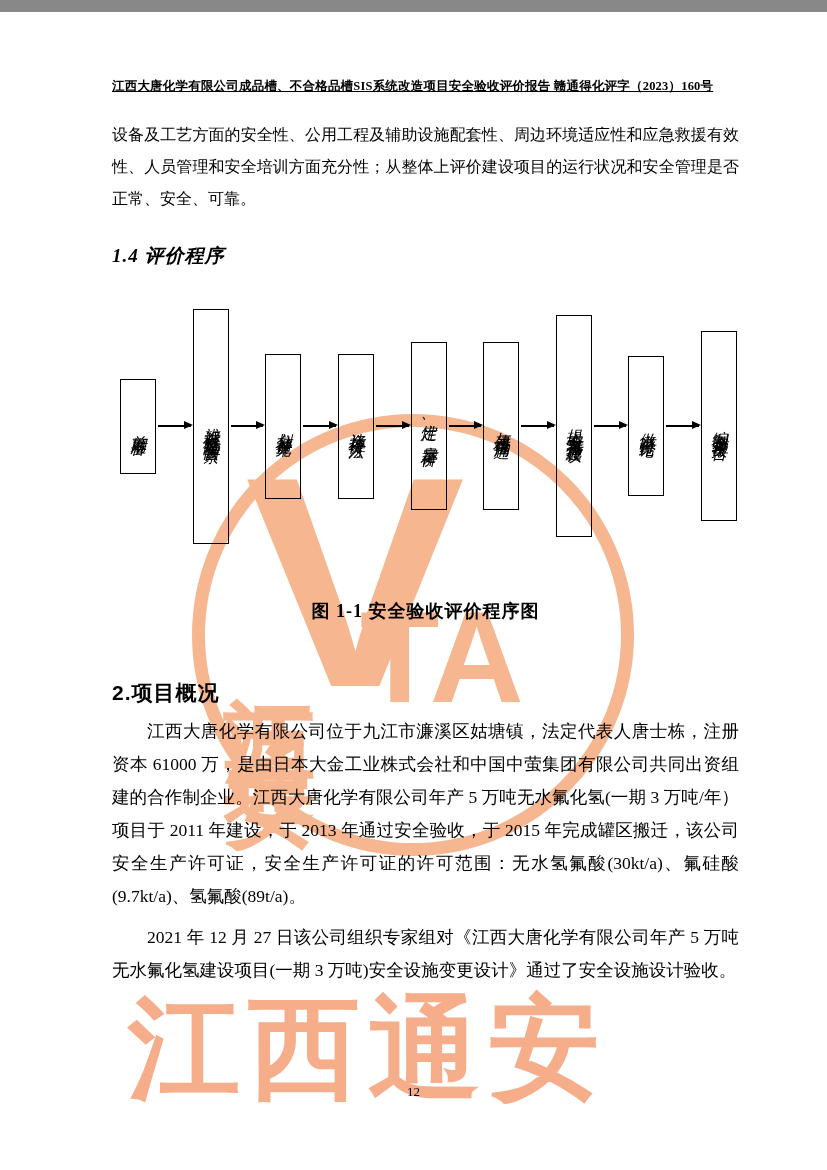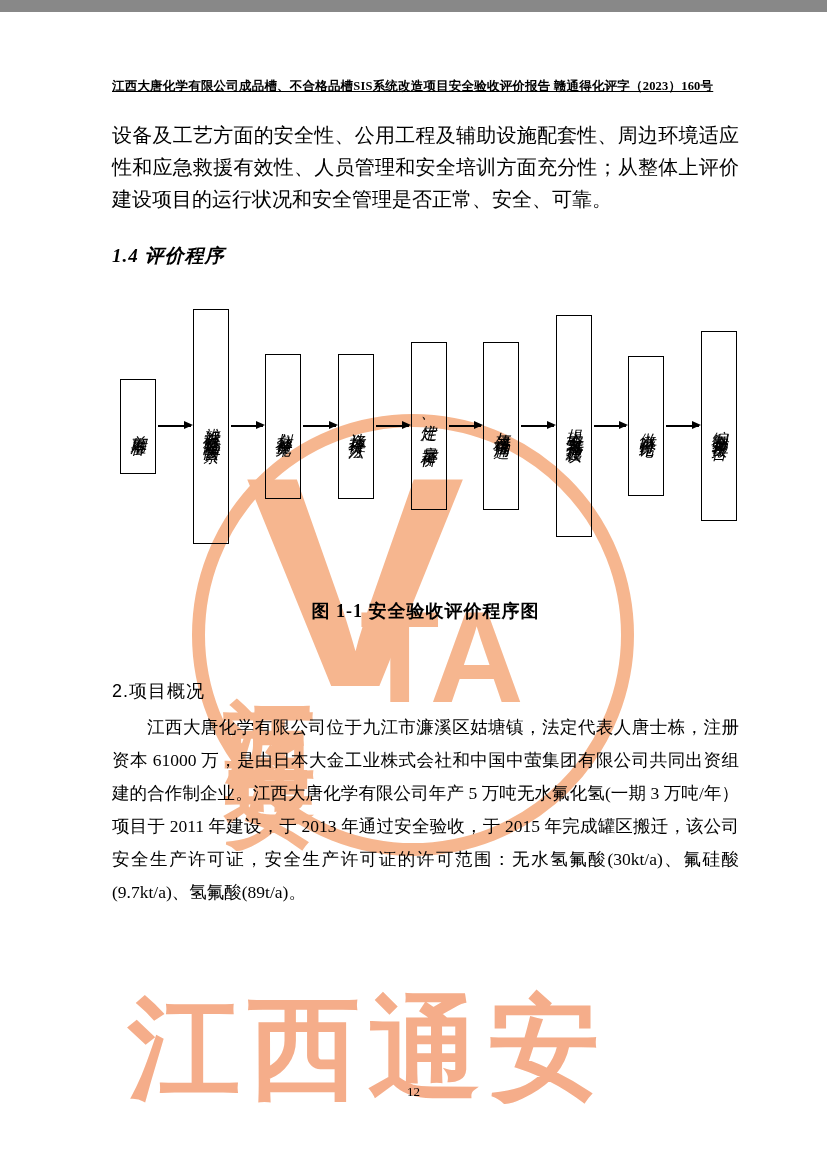--- a/index.html
+++ b/index.html
@@ -25,21 +25,21 @@
   .doc-header {
     font-size: 12.5px;
     font-weight: bold;
     text-decoration: underline;
     letter-spacing: 0.2px;
     white-space: nowrap;
   }
 
   .intro-para {
     margin-top: 24px;
-    font-size: 20px;
+    font-size: 16px;
     line-height: 32px;
     text-align: justify;
   }
 
   .h-kai {
     font-family: Liberation Serif, serif;
     font-weight: bold;
     font-style: italic;
   }
 
@@ -95,22 +95,22 @@
     margin-top: 48px;
     text-align: center;
     font-size: 18px;
     font-weight: bold;
     letter-spacing: 1px;
   }
 
   .heading-2 {
     margin-top: 56px;
     font-family: "Liberation Sans", "DejaVu Sans", sans-serif;
-    font-weight: normal;
-    font-size: 18px;
+    font-weight: bold;
+    font-size: 21px;
     letter-spacing: 1px;
   }
 
   .heading-2-1 {
     margin-top: 22px;
     font-size: 19px;
     letter-spacing: 1.5px;
   }
 
   .body-para {
@@ -223,20 +223,21 @@
       <div class="flow-arrow"></div>
       <div class="flow-box" style="height:190px">编制安全评价报告</div>
     </div>
 
     <div class="figure-caption">图 1-1 安全验收评价程序图</div>
 
     <h2 class="heading-2">2.项目概况</h2>
 
 
     <p class="body-para">江西大唐化学有限公司位于九江市濂溪区姑塘镇，法定代表人唐士栋，注册资本 61000 万，是由日本大金工业株式会社和中国中萤集团有限公司共同出资组建的合作制企业。江西大唐化学有限公司年产 5 万吨无水氟化氢(一期 3 万吨/年）项目于 2011 年建设，于 2013 年通过安全验收，于 2015 年完成罐区搬迁，该公司安全生产许可证，安全生产许可证的许可范围：无水氢氟酸(30kt/a)、氟硅酸(9.7kt/a)、氢氟酸(89t/a)。</p>
+    <p class="body-para">2021 年 12 月 27 日该公司组织专家组对《江西大唐化学有限公司年产 5 万吨无水氟化氢建设项目(一期 3 万吨)安全设施变更设计》通过了安全设施设计验收。</p>
 
   </div>
 
   <div class="page-number">12</div>
 
   <div class="watermark">
     <div class="wm-circle"></div>
     <div class="wm-logo-v">V</div>
     <div class="wm-logo-ta">TA</div>
     <div class="wm-vertical">江西通安</div>

